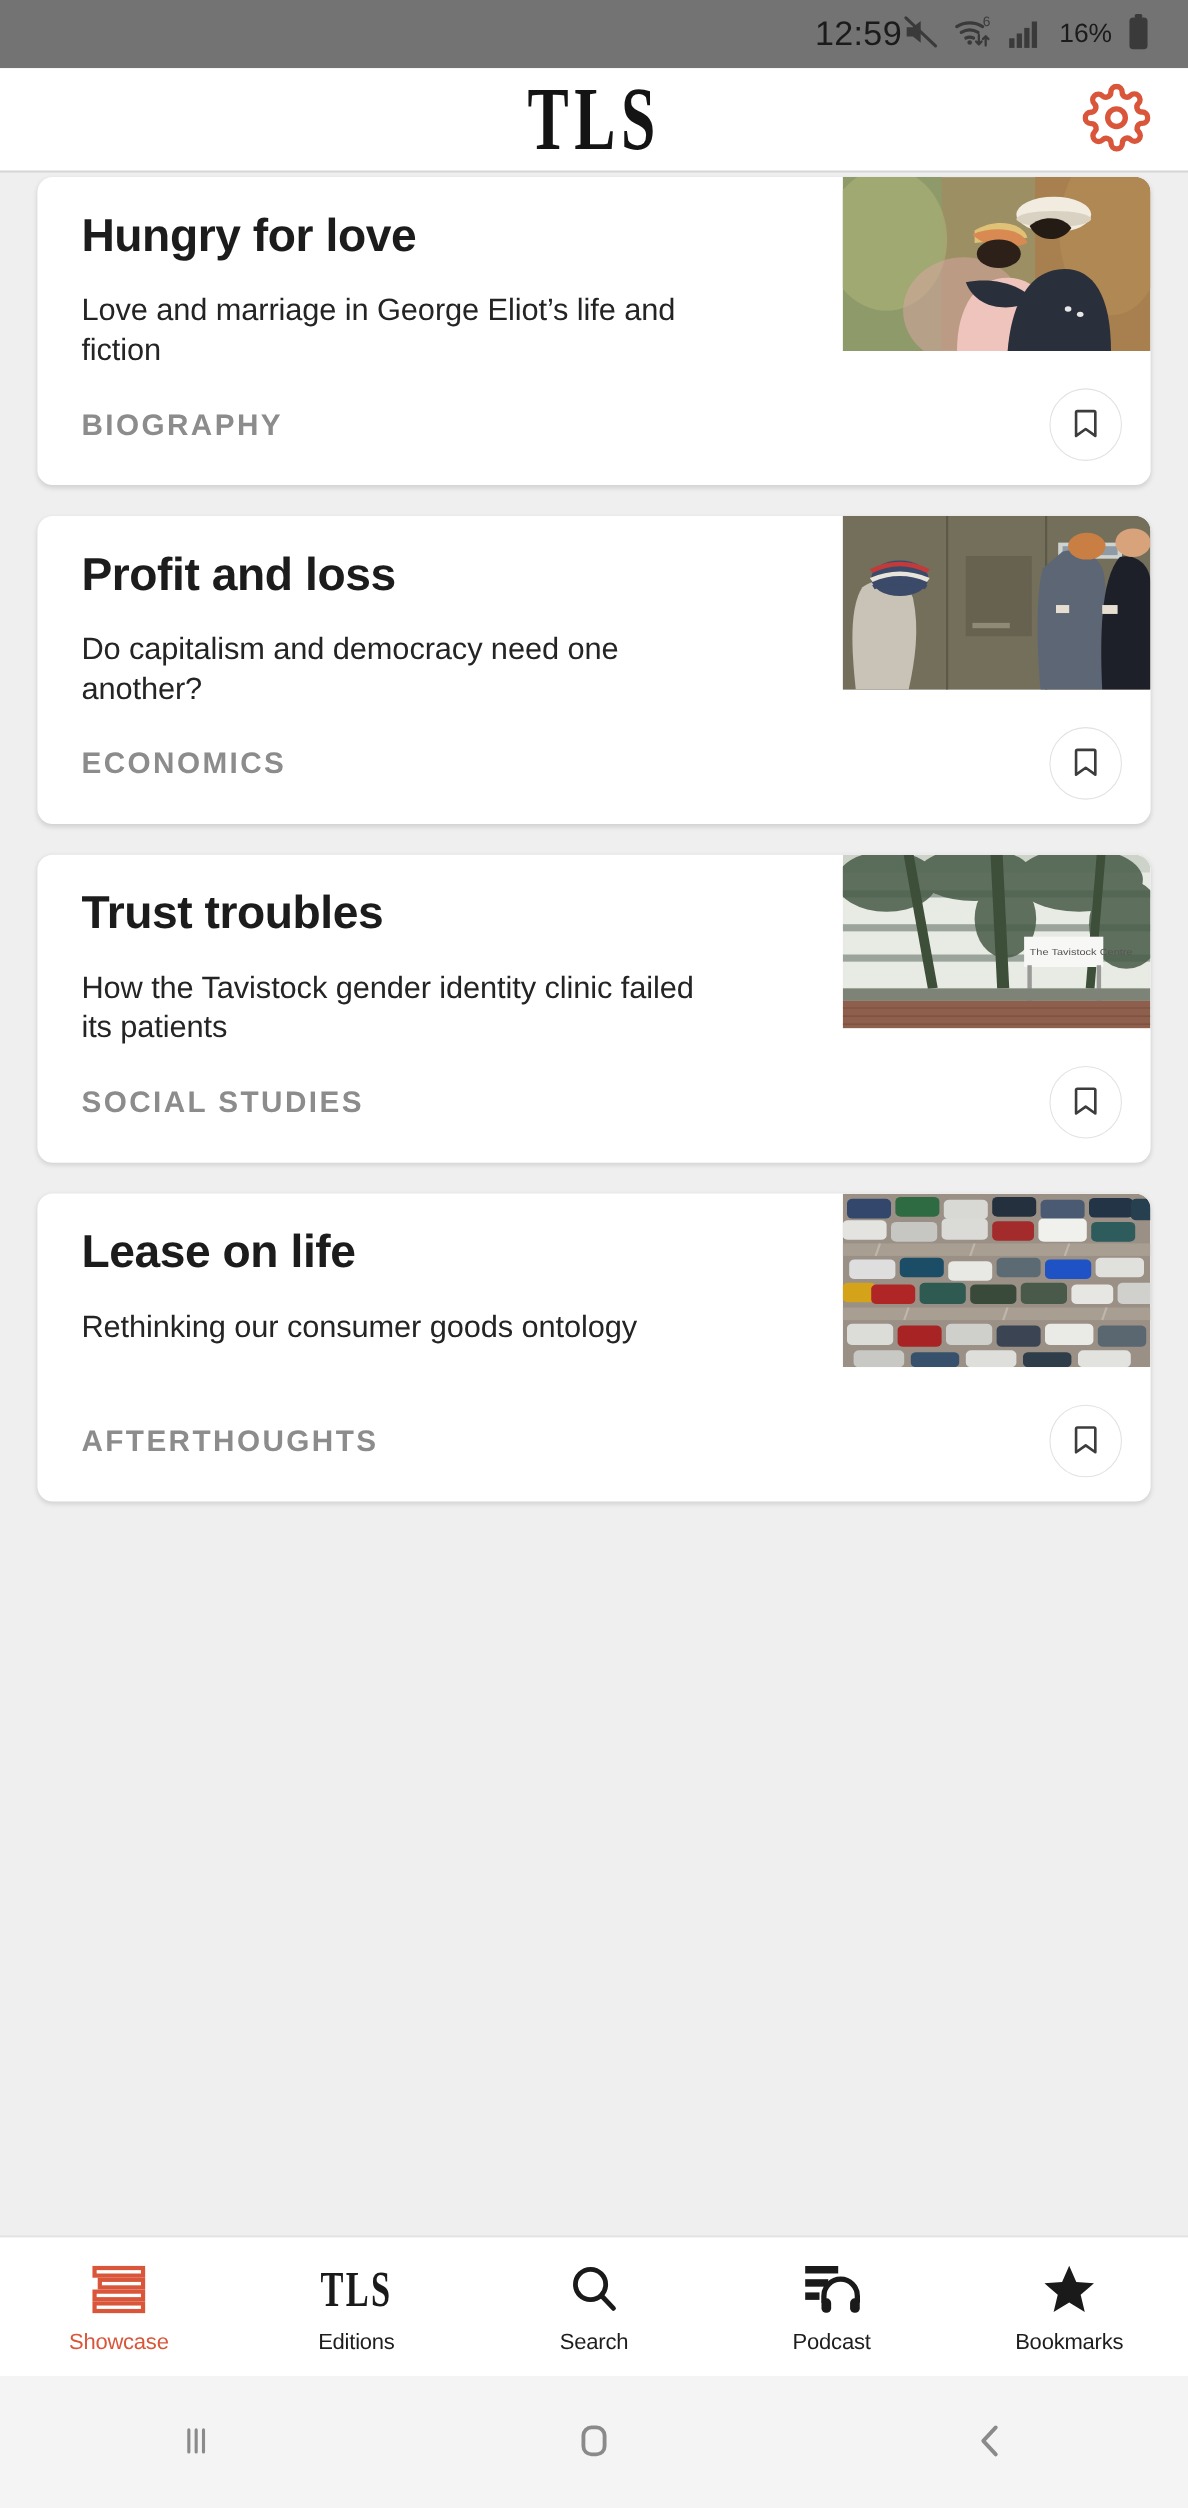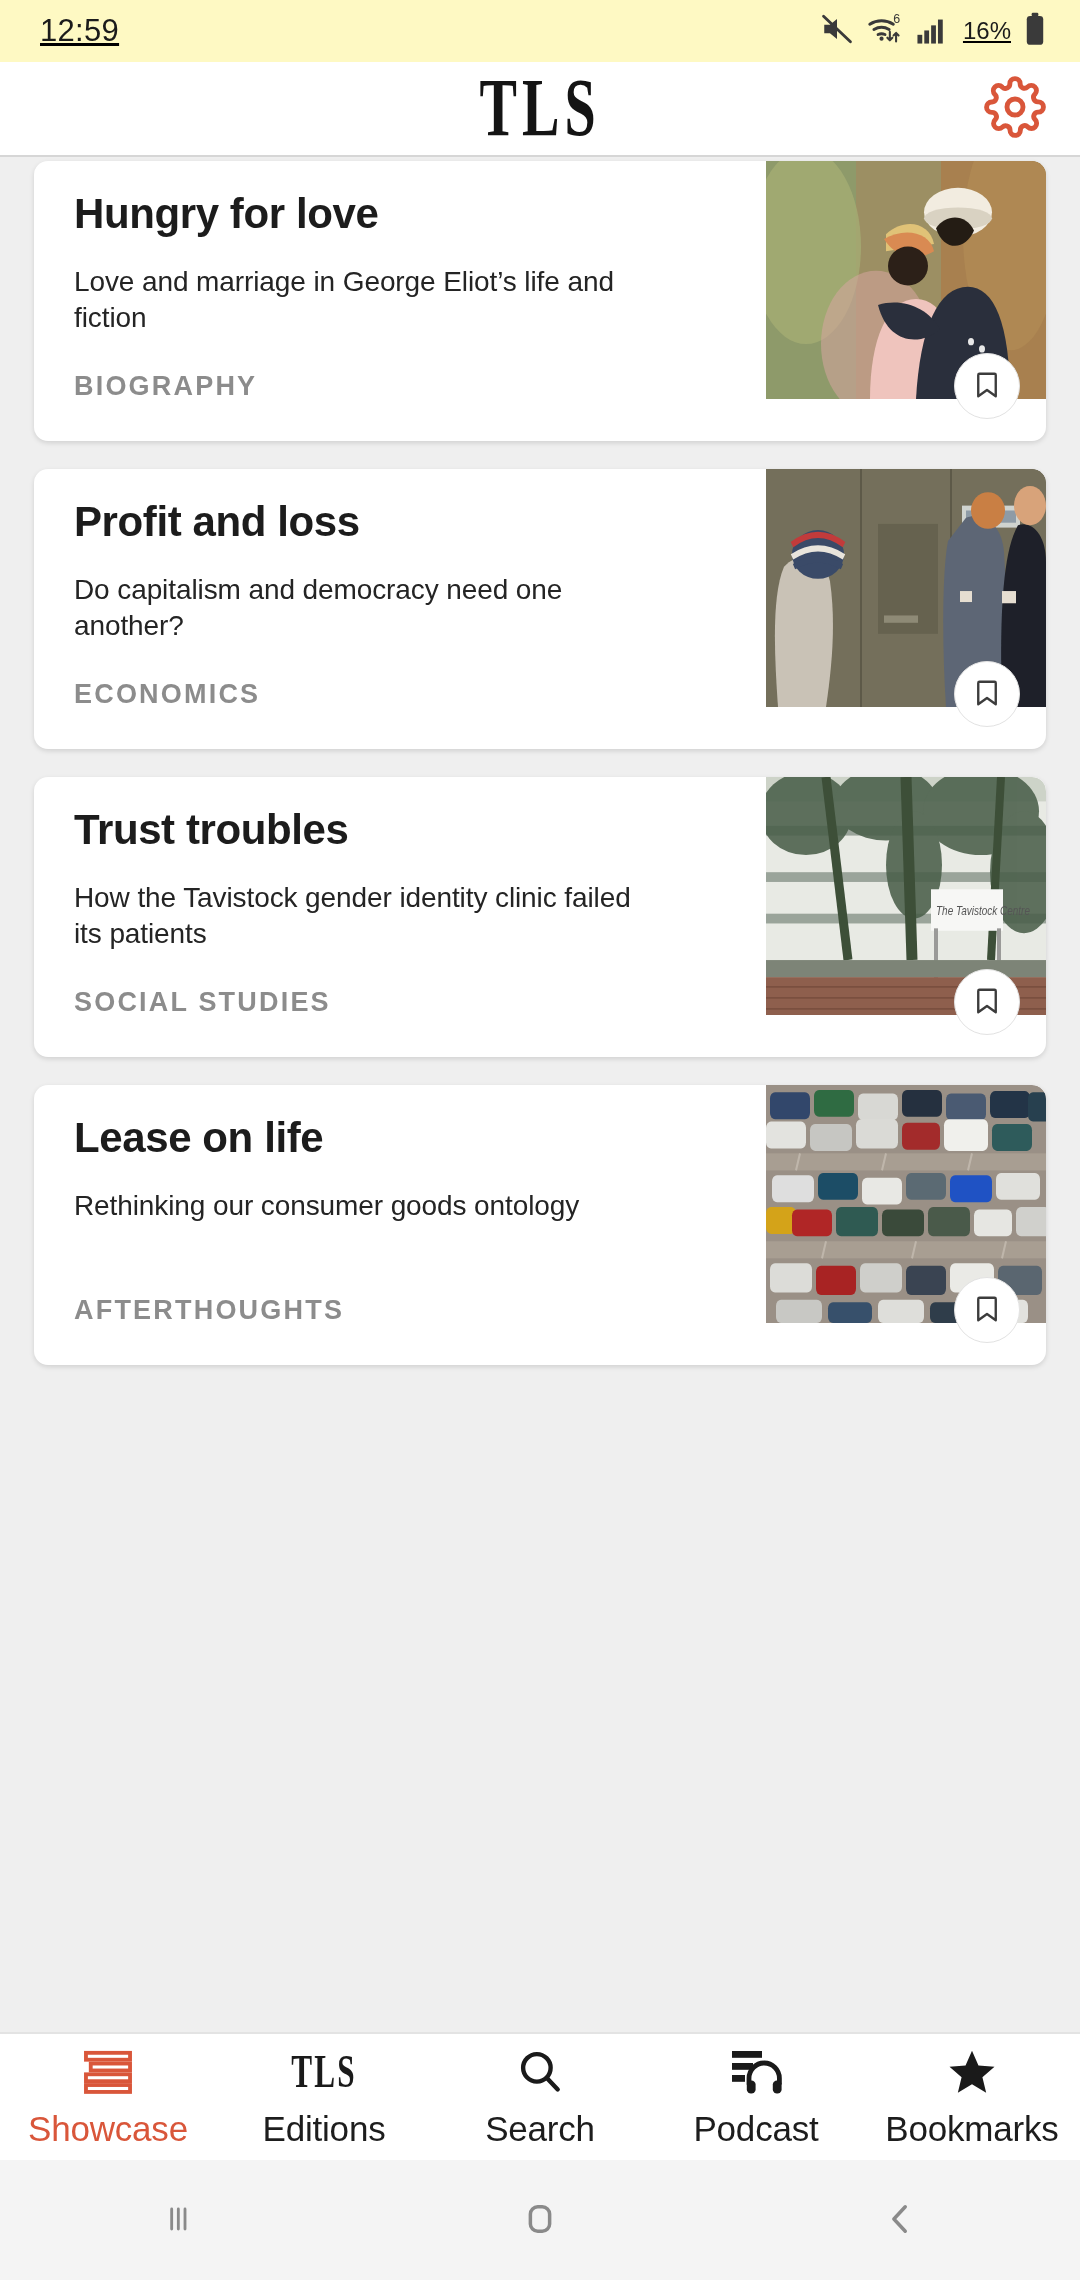--- a/index.html
+++ b/index.html
@@ -6,24 +6,23 @@
   html, body {
     width:1080px; height:2280px;
     font-family:"Liberation Sans", sans-serif;
     background:#efefef;
     overflow:hidden;
   }
   body { display:flex; flex-direction:column; }
 
   
   .status-bar {
-    height:62px; background:#fef9c3; flex:0 0 62px;
-    display:flex; align-items:center; justify-content:space-between;
+    height:62px; background:#737373; flex:0 0 62px;
+    display:flex; align-items:center; justify-content:flex-end;
     padding:0 34px 0 40px;
-    text-decoration:underline;
   }
   .status-time { font-size:31px; color:#1b1b1b; letter-spacing:.3px; }
   .status-right { display:flex; align-items:center; gap:13px; }
   .si { display:block; }
   .battery-pct { font-size:24px; color:#1b1b1b; margin-left:2px; letter-spacing:0px;}
 
   
   .app-header {
     flex:0 0 95px; background:#ffffff; position:relative;
     display:flex; align-items:center; justify-content:center;
@@ -80,40 +79,39 @@
     letter-spacing:2.2px;
   }
   .bookmark-btn {
     width:66px; height:66px; border-radius:50%;
     border:1.6px solid #e2e2e2; background:#fff;
     display:flex; align-items:center; justify-content:center;
     cursor:pointer; flex:0 0 auto;
   }
   .card-thumb {
     position:absolute; right:0; top:0;
-    width:280px; height:238px;
+    width:280px; height:158px;
     border-radius:0 14px 0 0;
     overflow:hidden;
-    font-style:italic;
   }
   .card-thumb svg { display:block; width:100%; height:100%; }
 
   
   .bottom-nav {
     flex:0 0 128px; background:#ffffff;
     border-top:2px solid #e3e3e3;
     display:flex; align-items:stretch;
   }
   .nav-item {
     flex:1 1 0; display:flex; flex-direction:column;
     align-items:center; justify-content:center; gap:10px;
     cursor:pointer; background:none; border:none; padding:0;
   }
   .nav-icon { height:54px; display:flex; align-items:center; justify-content:center; }
-  .nav-label { font-size:35px; color:#1d1d1d; letter-spacing:-.2px; }
+  .nav-label { font-size:20px; color:#1d1d1d; letter-spacing:-.2px; }
   .nav-item.active .nav-label { color:#d9563a; }
 
   
   .android-nav {
     flex:0 0 120px; background:#f4f4f4;
     display:flex; align-items:center; justify-content:space-around;
   }
   .and-btn {
     width:120px; height:120px; display:flex; align-items:center; justify-content:center;
     background:none; border:none; cursor:pointer;

